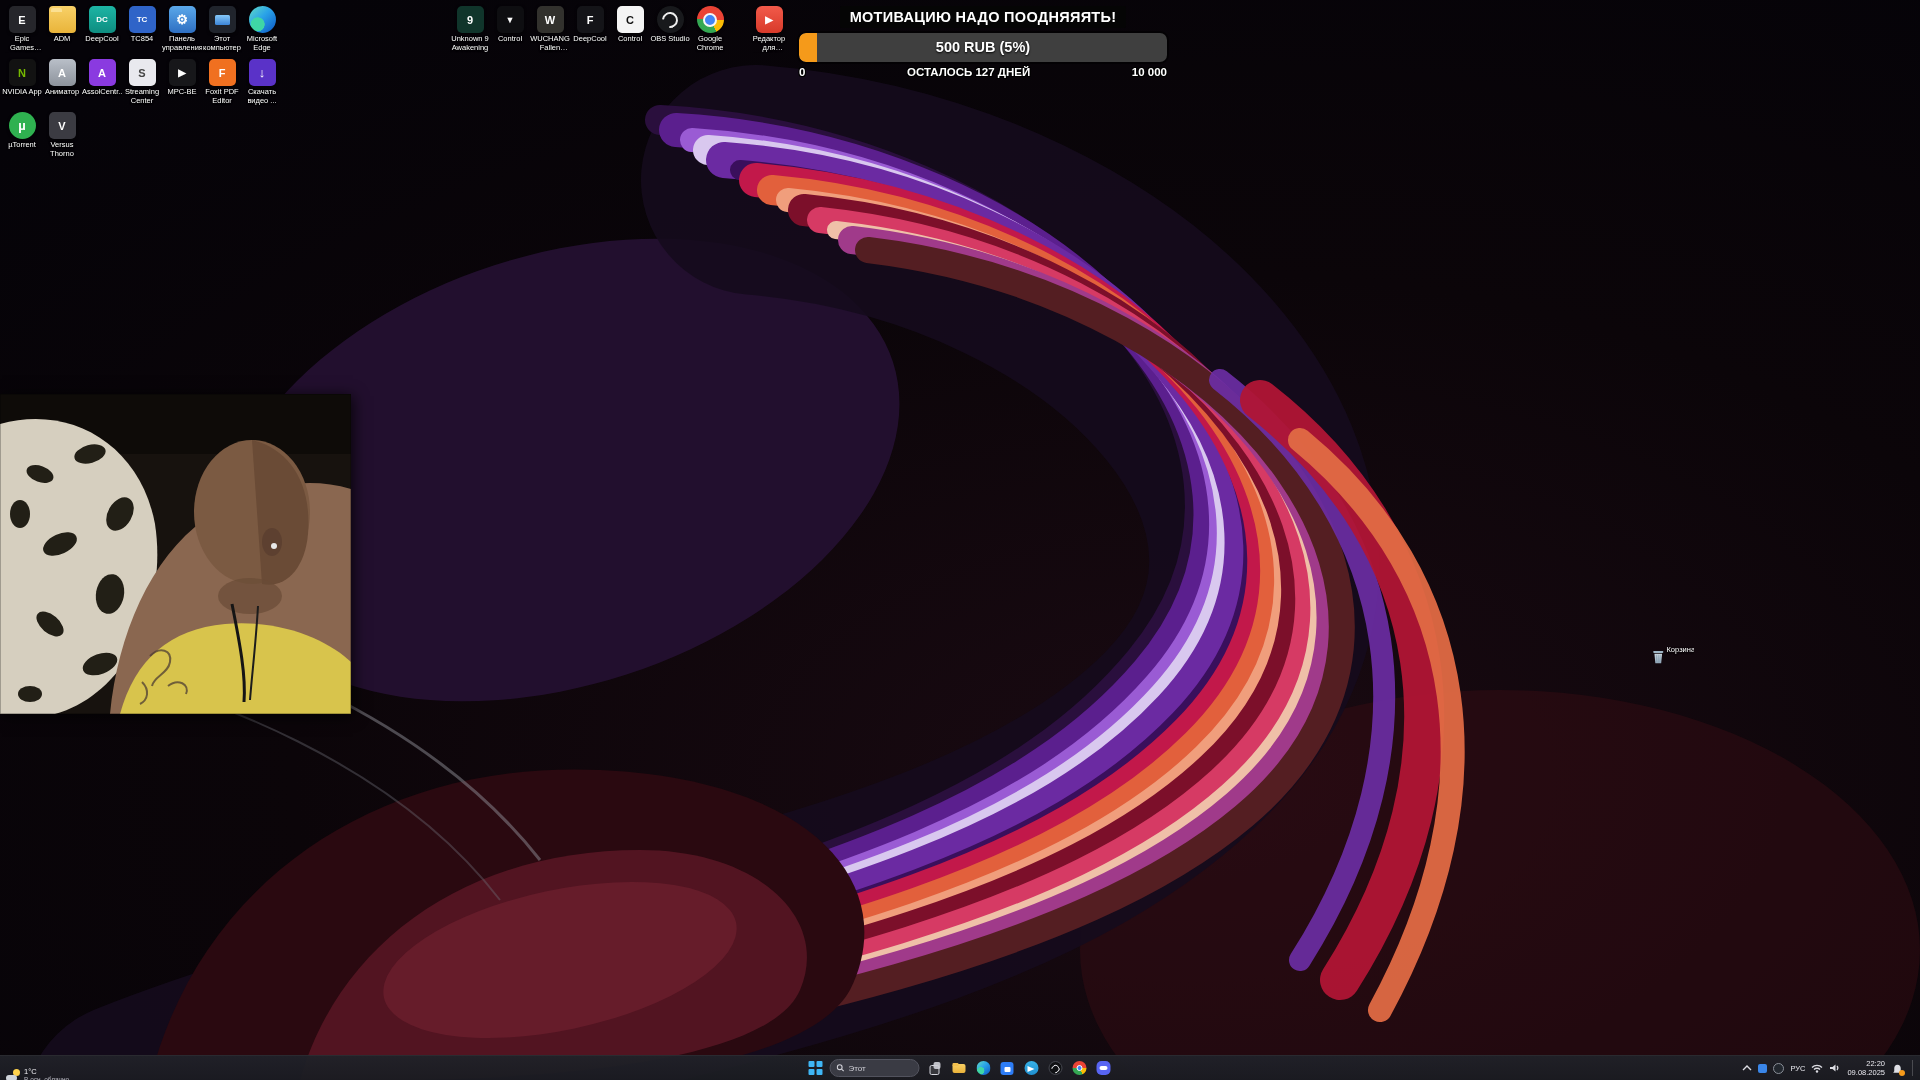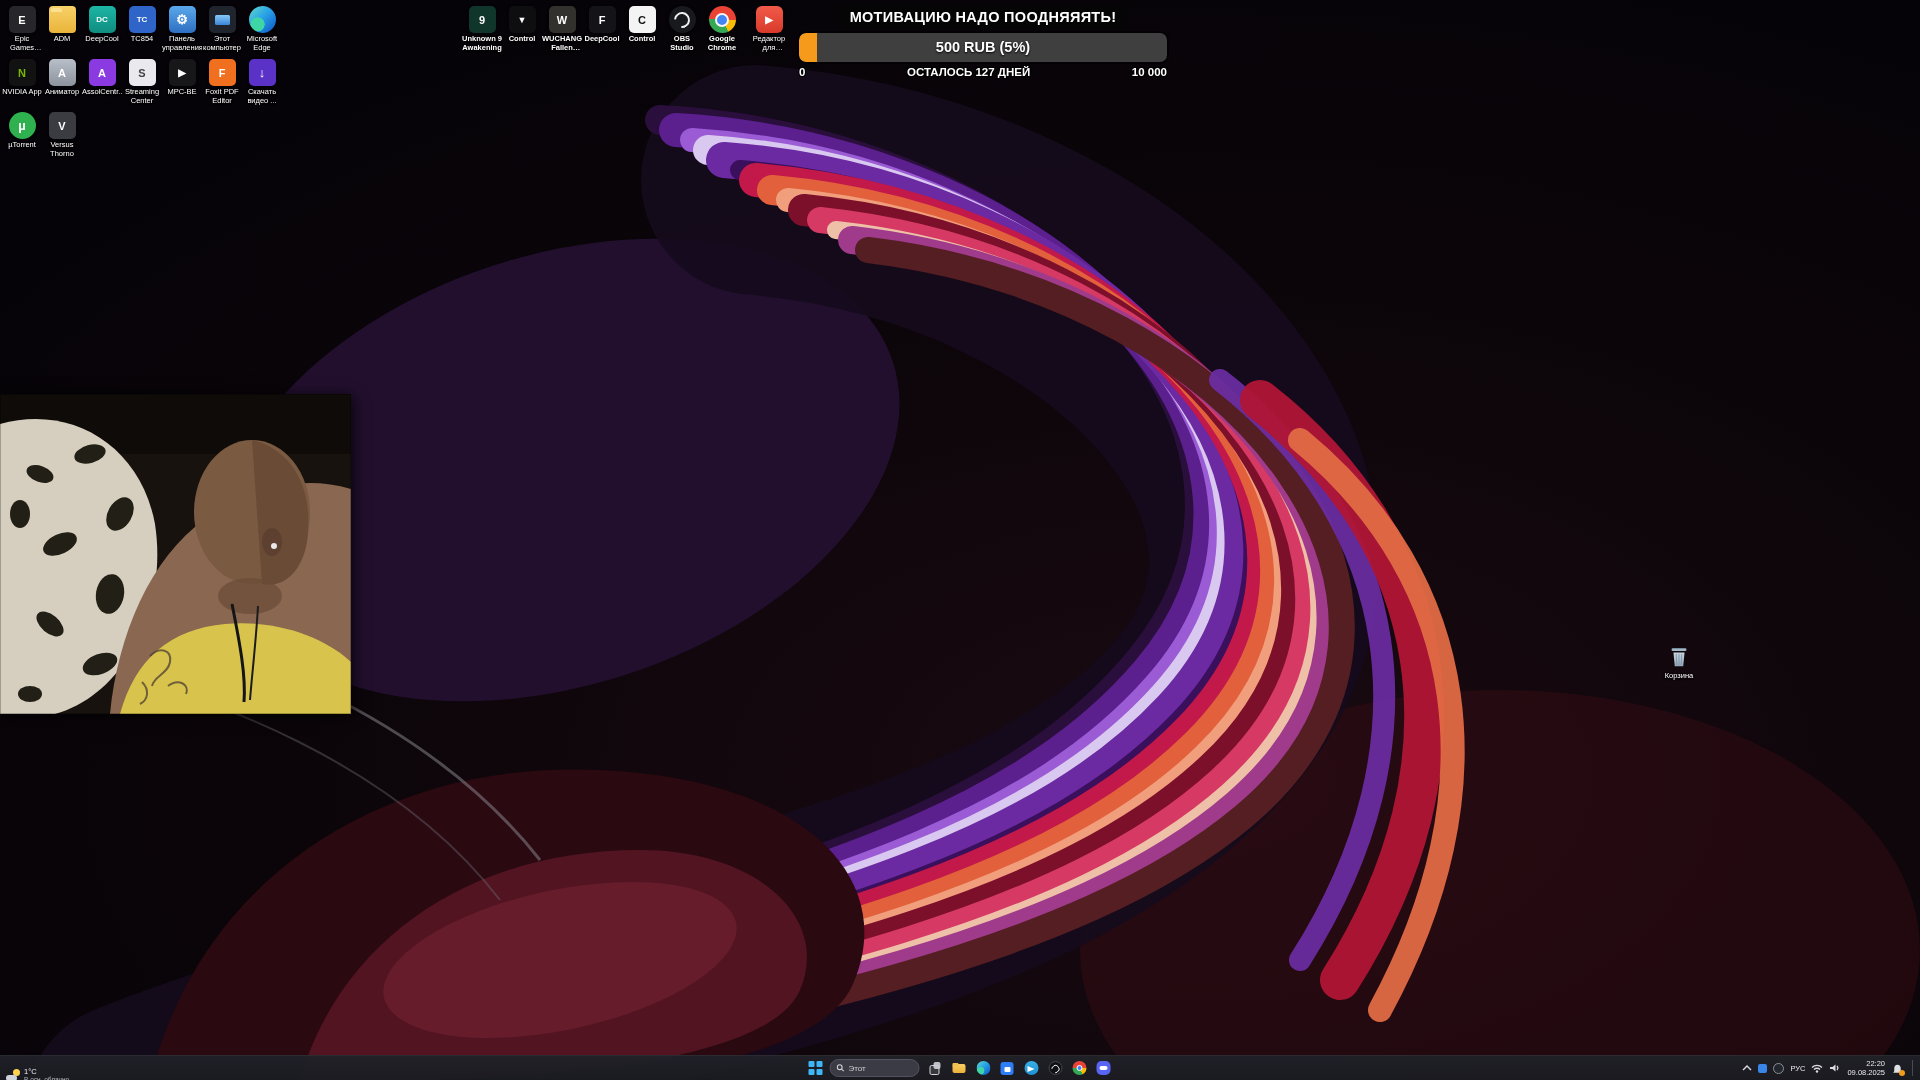--- a/index.html
+++ b/index.html
@@ -3,21 +3,21 @@
 <meta charset="utf-8">
 <style>
   html,body{margin:0;padding:0;background:#000;width:1920px;height:1080px;overflow:hidden;
     font-family:"Liberation Sans",sans-serif;}
   .desktop{position:relative;width:1920px;height:1080px;background:#050308;}
   .wallpaper{position:absolute;inset:0;z-index:0;}
 
   
   .icon-grid{position:absolute;display:grid;grid-template-columns:repeat(7,40px);grid-auto-rows:53px;z-index:2;}
   .grid-left{left:2px;top:6px;}
-  .grid-mid{left:462px;top:6px;font-weight:bold;}
+  .grid-mid{left:450px;top:6px;}
   .dicon{width:40px;display:flex;flex-direction:column;align-items:center;cursor:default;}
   .di{position:relative;width:27px;height:27px;border-radius:5px;display:flex;align-items:center;justify-content:center;
       box-shadow:0 1px 3px rgba(0,0,0,.65);}
   .di::after{color:#fff;font-weight:bold;font-size:11px;}
   .dlabel{margin-top:2px;font-size:7.5px;line-height:1.18;color:#fff;text-align:center;width:40px;
       text-shadow:0 1px 2px #000,0 0 2px #000;display:-webkit-box;-webkit-line-clamp:2;-webkit-box-orient:vertical;overflow:hidden;}
   .di[data-icon="epic"]{background:#26262b}.di[data-icon="epic"]::after{content:"E"}
   .di[data-icon="folder"]{background:linear-gradient(180deg,#f8d168,#e9b43a);border-radius:4px}
   .di[data-icon="folder"]::before{content:"";position:absolute;top:2px;left:2px;width:11px;height:4px;background:#fbe092;border-radius:2px 2px 0 0}
   .di[data-icon="deepcool"]{background:linear-gradient(#1db5a5,#0e8d80)}.di[data-icon="deepcool"]::after{content:"DC";font-size:8px}
@@ -40,21 +40,21 @@
   .di[data-icon="wuchang"]{background:#32312d}.di[data-icon="wuchang"]::after{content:"W"}
   .di[data-icon="fortnite"]{background:#141418}.di[data-icon="fortnite"]::after{content:"F"}
   .di[data-icon="capcut"]{background:#f4f4f4}.di[data-icon="capcut"]::after{content:"C";color:#111}
   .di[data-icon="obs"]{background:#18191c;border-radius:50%}
   .di[data-icon="obs"]::after{content:"";width:12px;height:12px;border:2px solid #eee;border-radius:50%;border-left-color:transparent;transform:rotate(-40deg)}
   .di[data-icon="chrome"]{border-radius:50%;background:conic-gradient(from -30deg,#ea4335 0 120deg,#fbbc05 120deg 185deg,#34a853 185deg 300deg,#ea4335 300deg)}
   .di[data-icon="chrome"]::after{content:"";width:10px;height:10px;background:#4285f4;border:2px solid #f6f6f6;border-radius:50%}
   .di[data-icon="youtube-editor"]{background:linear-gradient(#f25a4a,#d83a2a);border-radius:6px}
   .di[data-icon="youtube-editor"]::after{content:"▶";font-size:10px}
   .yt-icon{position:absolute;left:749px;top:6px;z-index:2;}
-  .bin-wrap{position:absolute;left:1650px;top:644px;width:44px;display:flex;flex-direction:column;align-items:center;z-index:2;margin-left:7px;}
+  .bin-wrap{position:absolute;left:1650px;top:644px;width:44px;display:flex;flex-direction:row;z-index:2;}
 
   
   .goal{position:absolute;left:799px;top:6px;width:368px;z-index:3;text-align:center;}
   .goal-title{display:inline-block;background:#050505;color:#fff;font-weight:bold;font-size:14.5px;
       letter-spacing:.3px;padding:3px 10px;border-radius:2px;}
   .goal-bar{margin-top:5px;height:29px;background:#3f3f3f;border-radius:7px;position:relative;overflow:hidden;
       box-shadow:0 0 0 2px rgba(0,0,0,.55);}
   .goal-fill{position:absolute;left:0;top:0;bottom:0;width:5%;background:#f59a1a;border-radius:7px 0 0 7px;}
   .goal-text{position:relative;color:#fff;font-weight:bold;font-size:14.5px;line-height:29px;text-shadow:0 1px 2px #000;}
   .goal-scale{margin-top:4px;display:flex;justify-content:space-between;color:#fff;font-weight:bold;font-size:11.5px;

